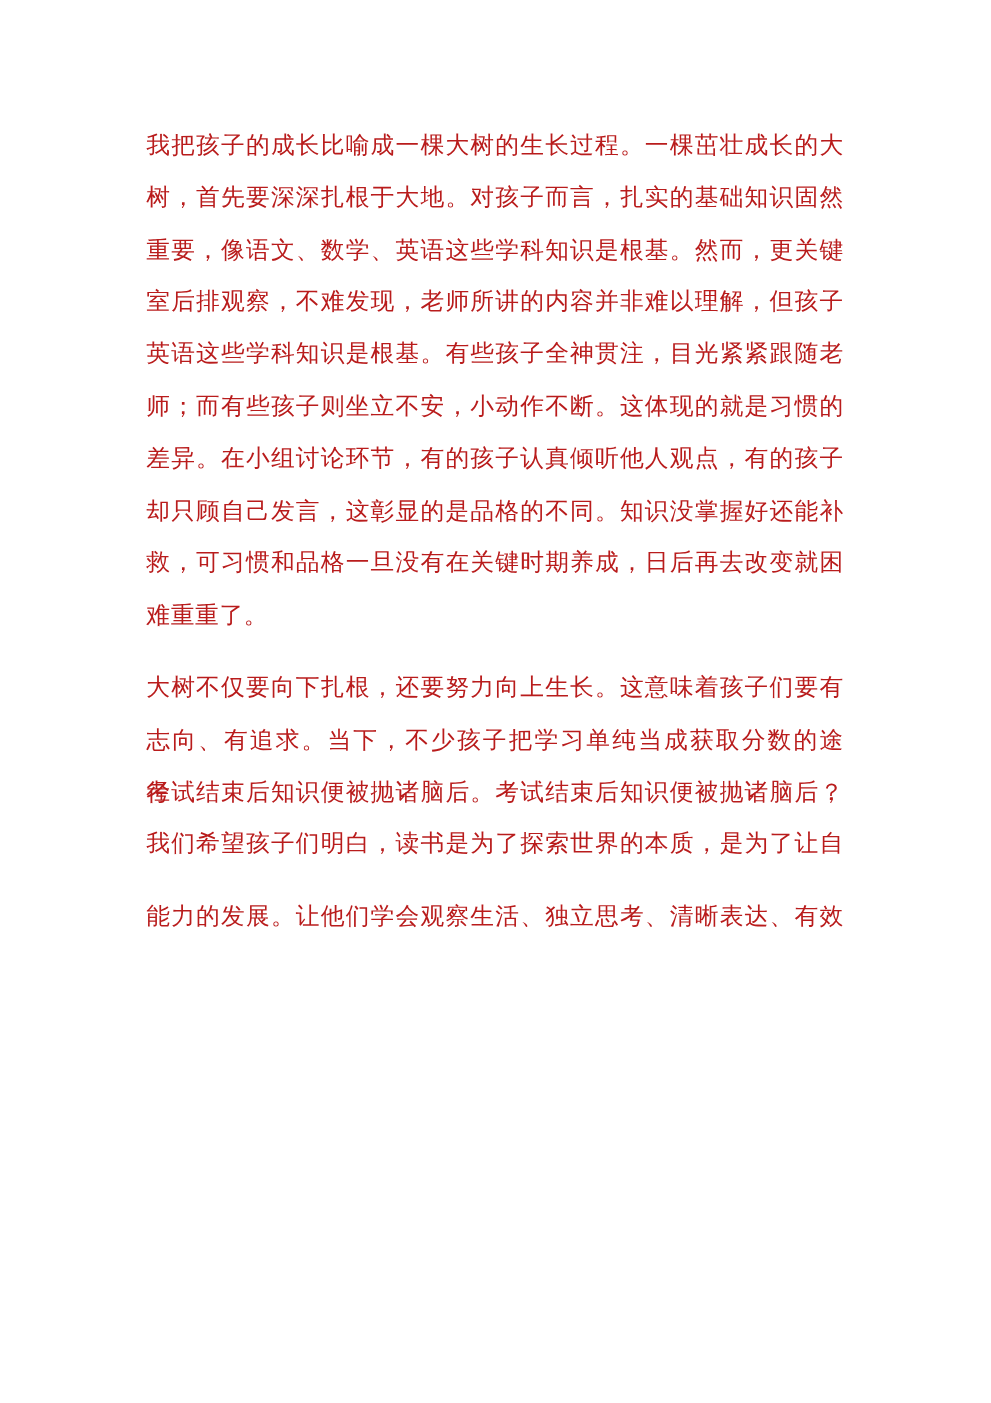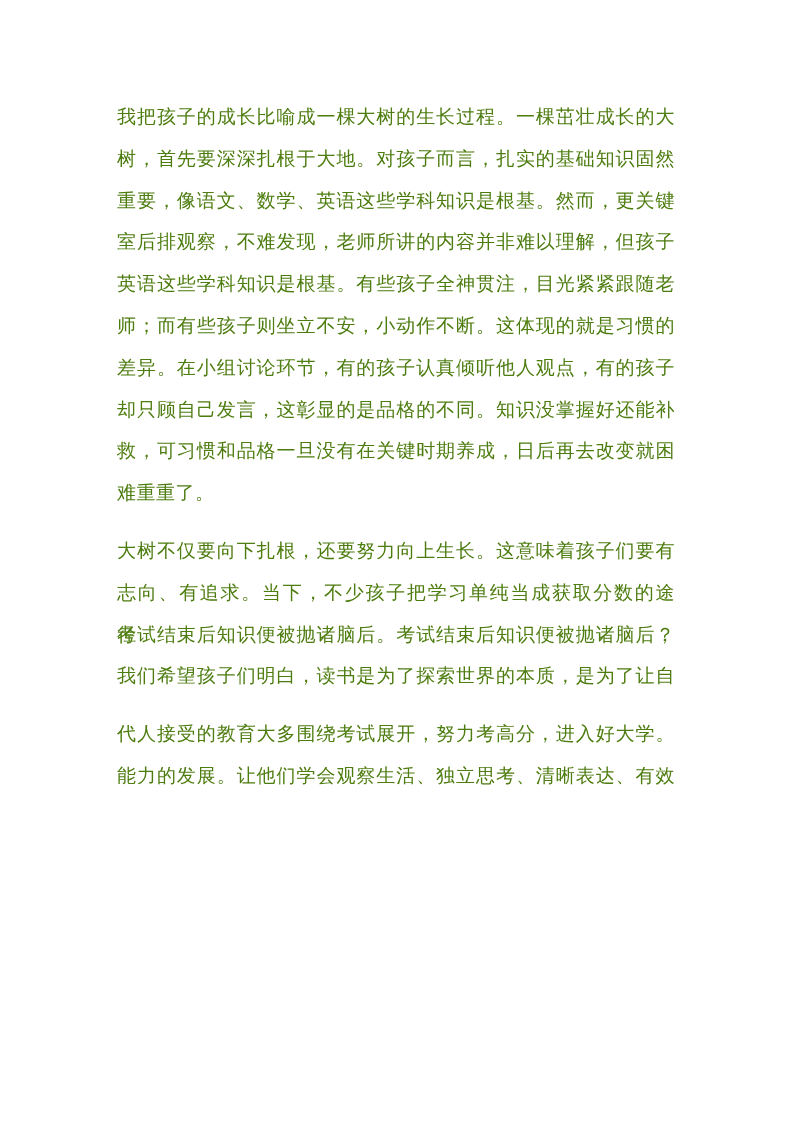--- a/index.html
+++ b/index.html
@@ -37,37 +37,36 @@
   .line.justified {
     text-align: justify;
     text-align-last: justify;
     text-justify: inter-character;
   }
 </style>
 </head>
 <body>
 
 <div class="page">
-  <div class="content" style="color: #4d7c0f;">
+  <div class="content" style="color: #b91c1c;">
       <div class="paragraph">
         <div class="line justified">我把孩子的成长比喻成一棵大树的生长过程。一棵茁壮成长的大</div>
         <div class="line justified">树，首先要深深扎根于大地。对孩子而言，扎实的基础知识固然</div>
         <div class="line justified">重要，像语文、数学、英语这些学科知识是根基。然而，更关键</div>
         <div class="line justified">室后排观察，不难发现，老师所讲的内容并非难以理解，但孩子</div>
         <div class="line justified">英语这些学科知识是根基。有些孩子全神贯注，目光紧紧跟随老</div>
         <div class="line justified">师；而有些孩子则坐立不安，小动作不断。这体现的就是习惯的</div>
         <div class="line justified">差异。在小组讨论环节，有的孩子认真倾听他人观点，有的孩子</div>
         <div class="line justified">却只顾自己发言，这彰显的是品格的不同。知识没掌握好还能补</div>
         <div class="line justified">救，可习惯和品格一旦没有在关键时期养成，日后再去改变就困</div>
         <div class="line">难重重了。</div>
       </div>
       <div class="paragraph">
         <div class="line justified">大树不仅要向下扎根，还要努力向上生长。这意味着孩子们要有</div>
         <div class="line justified">志向、有追求。当下，不少孩子把学习单纯当成获取分数的途径，</div>
         <div class="line justified">考试结束后知识便被抛诸脑后。考试结束后知识便被抛诸脑后？</div>
         <div class="line justified">我们希望孩子们明白，读书是为了探索世界的本质，是为了让自</div>
       </div>
       <div class="paragraph">
-        <div class="line justified">代人接受的教育大多围绕考试展开，努力考高分，进入好大学。</div>
         <div class="line justified">能力的发展。让他们学会观察生活、独立思考、清晰表达、有效</div>
       </div>
     </div>
 </div>
 
 </body></html>

